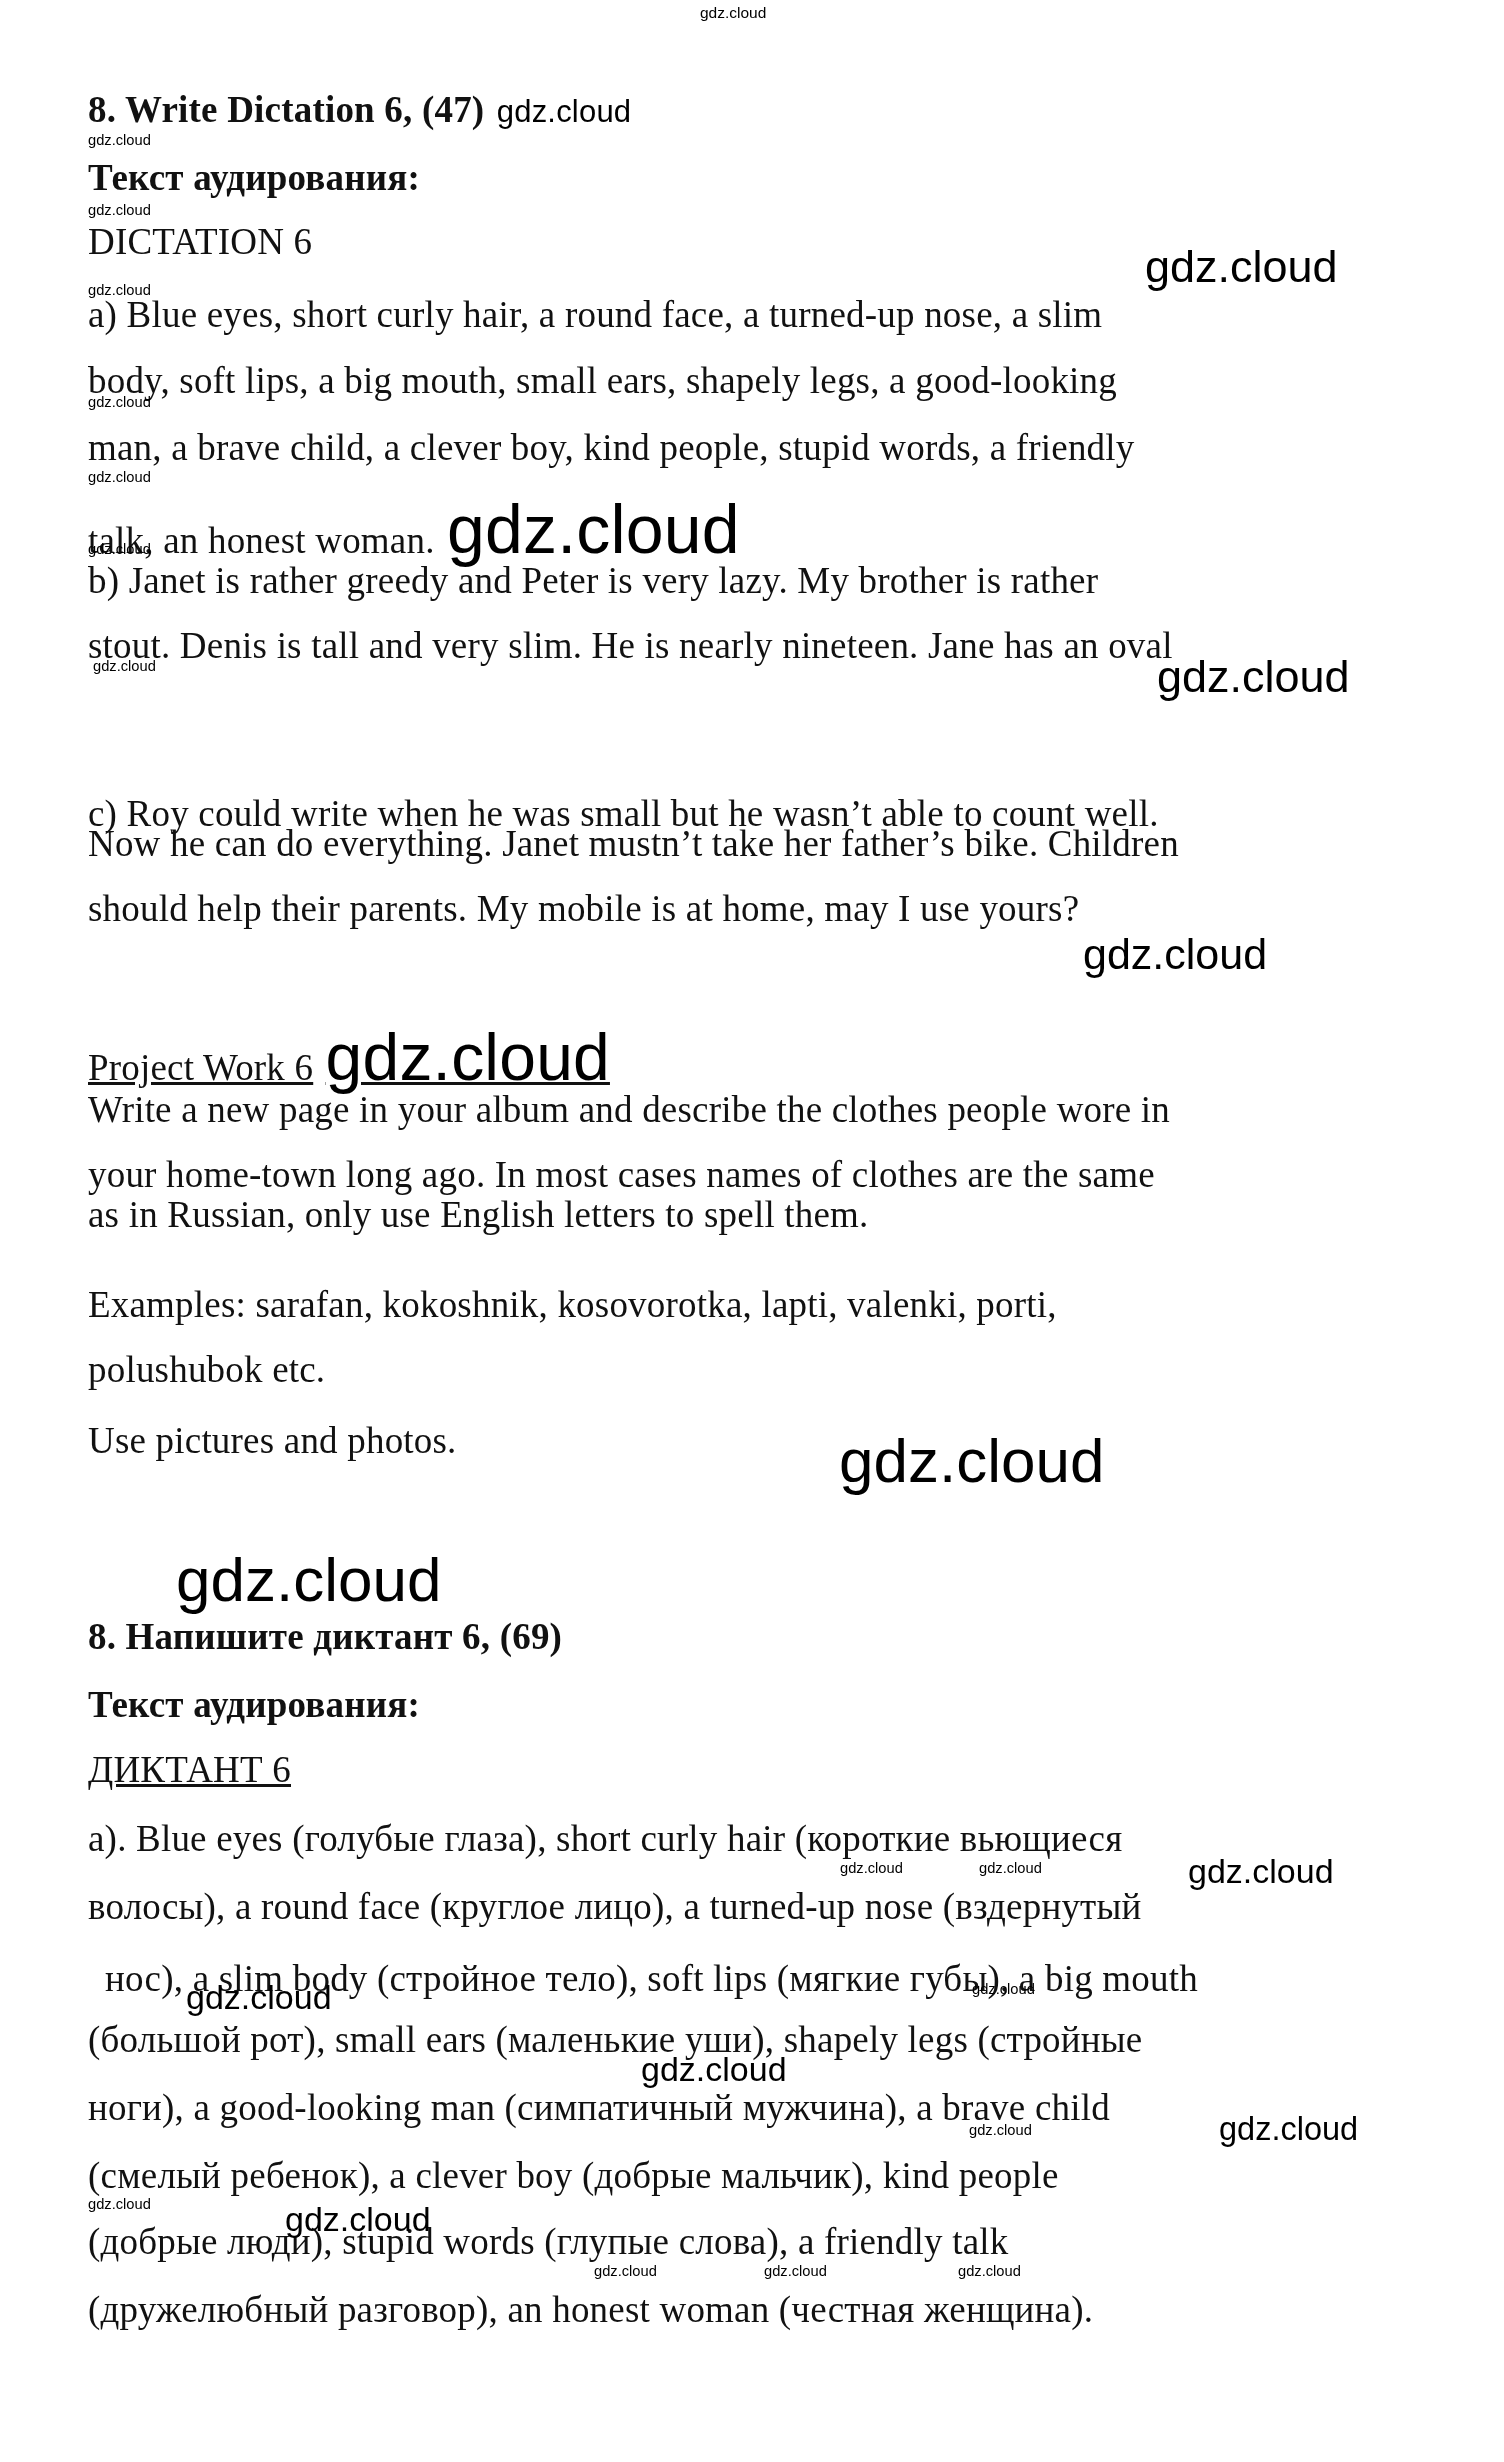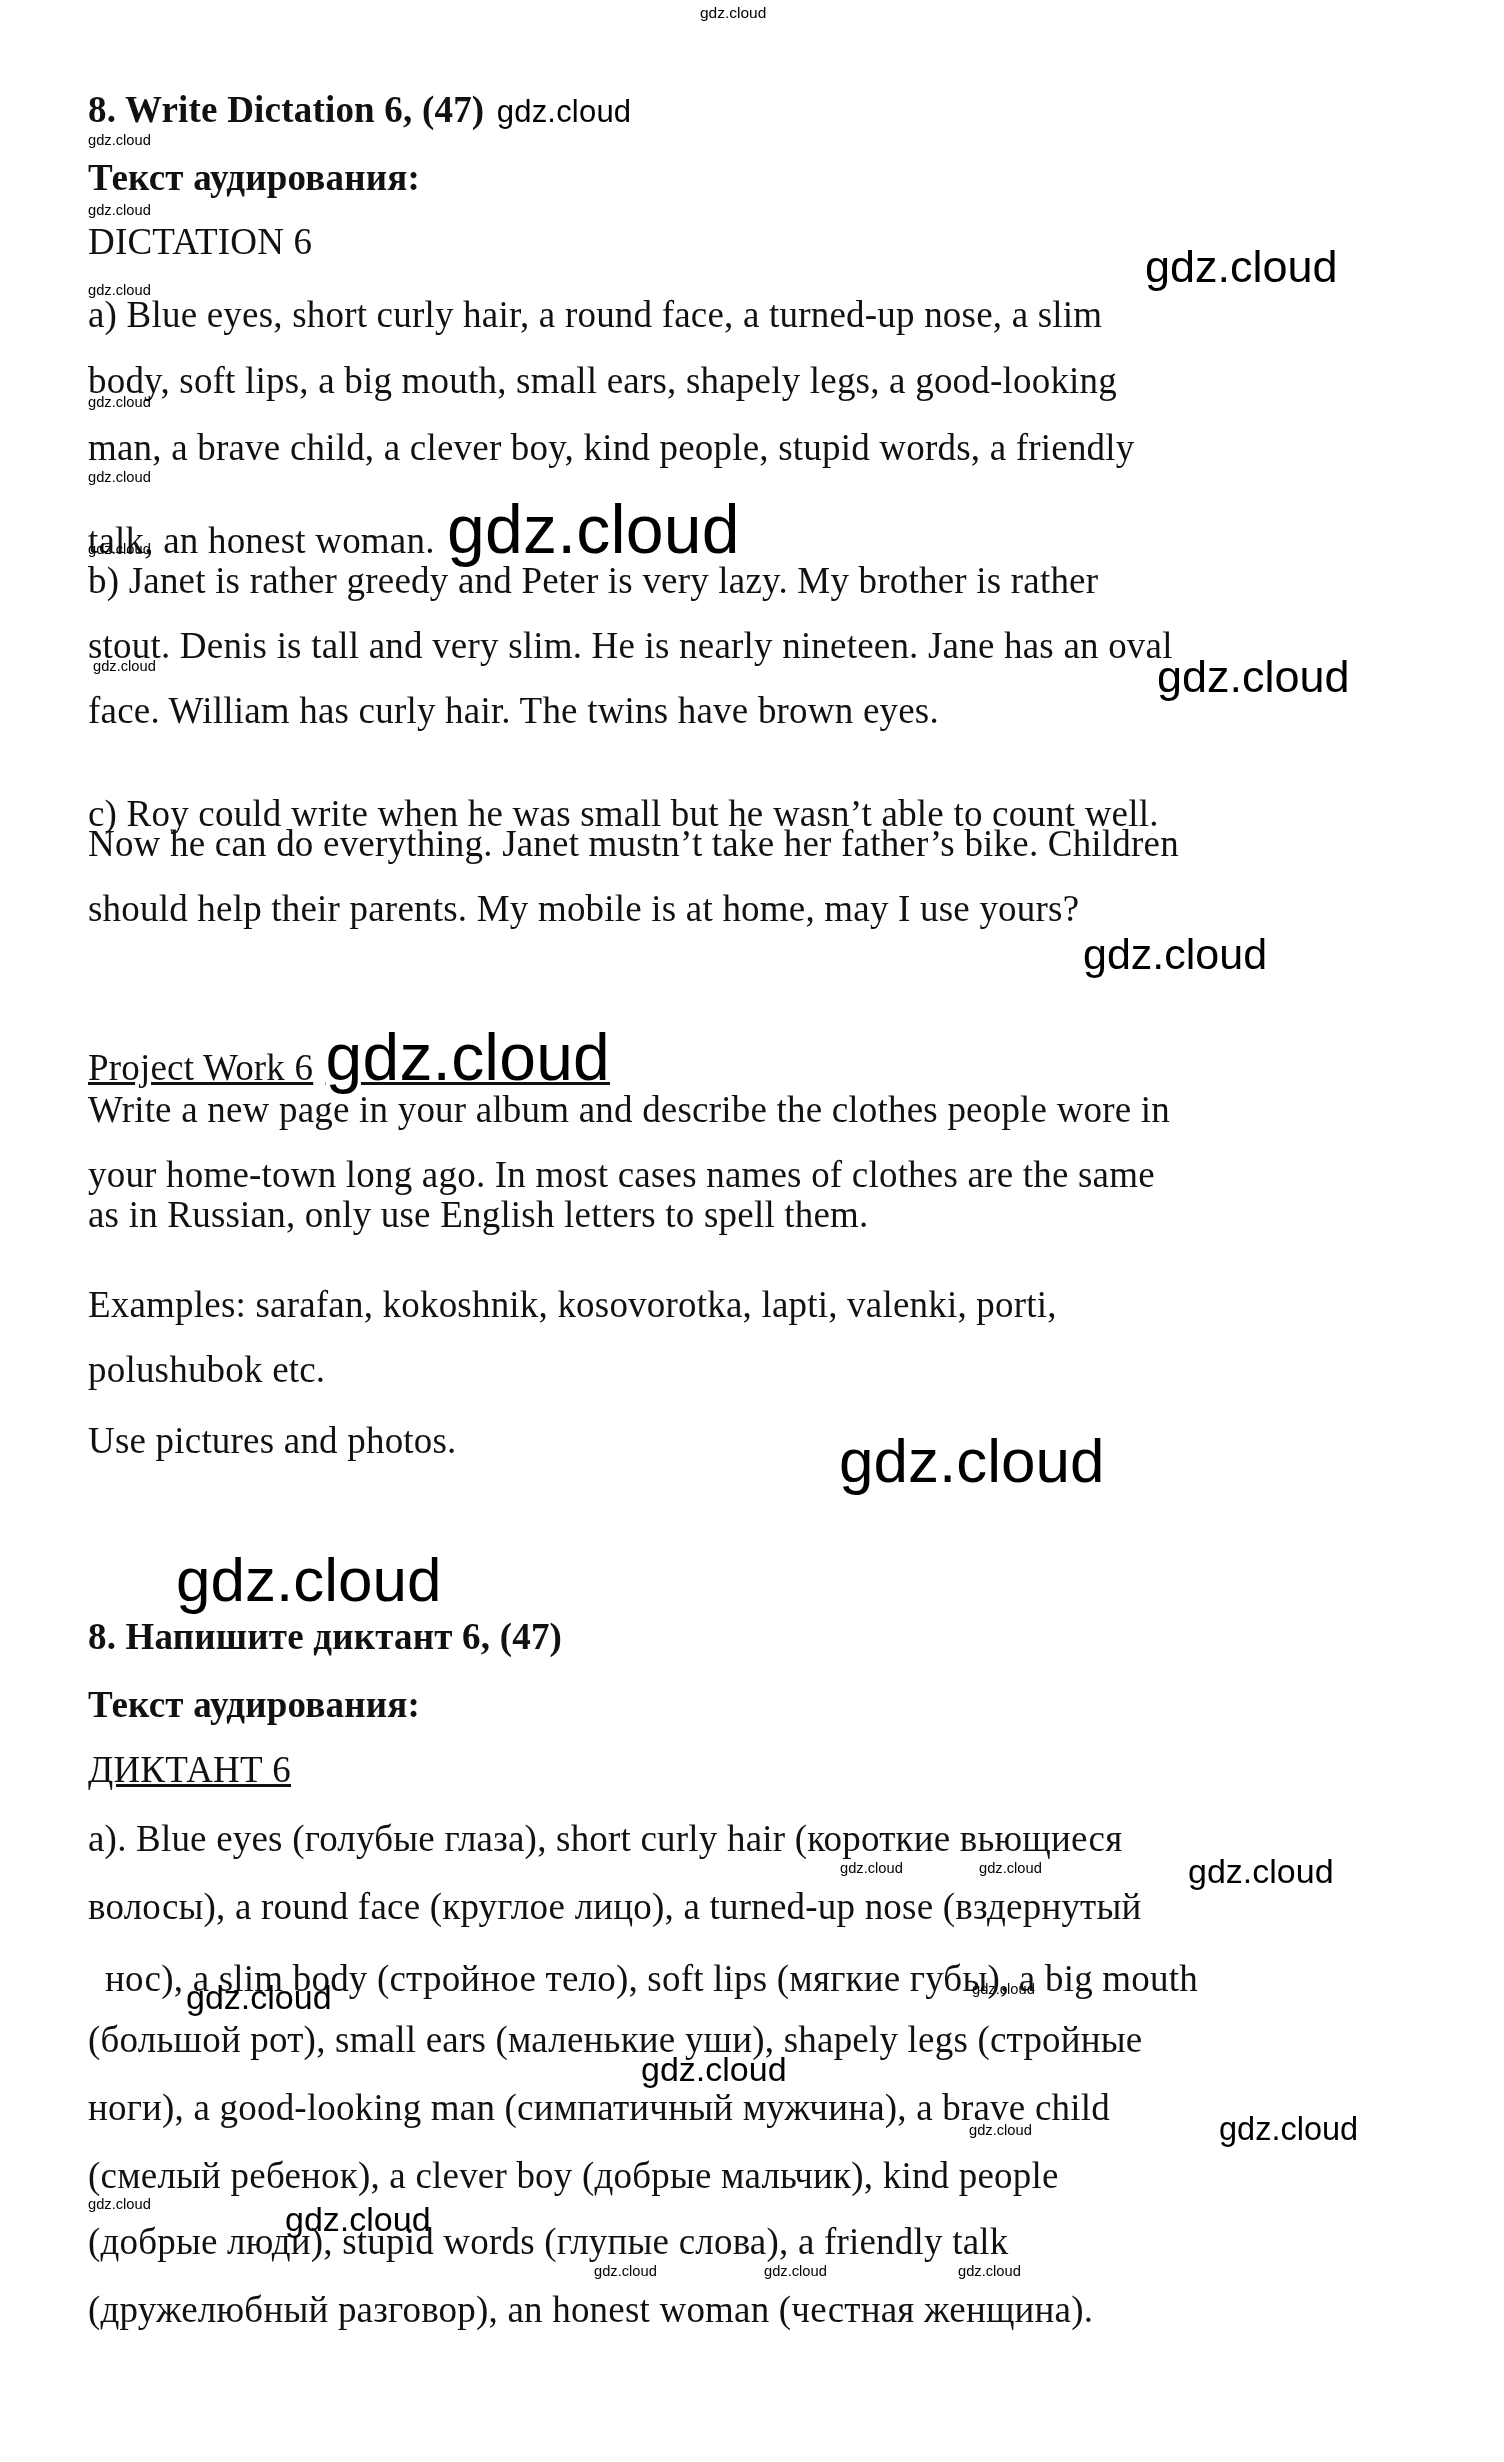--- a/index.html
+++ b/index.html
@@ -42,32 +42,31 @@
 <div class="page" style="background: rgb(255, 255, 255);">
     <div class="line" style="top: 91px;"><span class="txt b">8. Write Dictation 6, (47)</span><span class="wm" style="font-size: 31px;">gdz.cloud</span></div>
     <div class="line" style="top: 159px;"><span class="txt b">Текст аудирования:</span></div>
     <div class="line" style="top: 223px;"><span class="txt">DICTATION 6</span></div>
     <div class="line" style="top: 296px;"><span class="txt">a) Blue eyes, short curly hair, a round face, a turned-up nose, a slim</span></div>
     <div class="line" style="top: 362px;"><span class="txt">body, soft lips, a big mouth, small ears, shapely legs, a good-looking</span></div>
     <div class="line" style="top: 429px;"><span class="txt">man, a brave child, a clever boy, kind people, stupid words, a friendly</span></div>
     <div class="line" style="top: 494px;"><span class="txt">talk, an honest woman.</span><span class="wm" style="font-size: 68px;">gdz.cloud</span></div>
     <div class="line" style="top: 562px;"><span class="txt">b) Janet is rather greedy and Peter is very lazy. My brother is rather</span></div>
     <div class="line" style="top: 627px;"><span class="txt">stout. Denis is tall and very slim. He is nearly nineteen. Jane has an oval</span></div>
-    <div class="line" style="top: 692px;"><span class="txt">face. William has curly hair. The twins have brown eyes.</span></div>
     <div class="line" style="top: 787px; margin-top: 8px;"><span class="txt">c) Roy could write when he was small but he wasn’t able to count well.</span></div>
     <div class="line" style="top: 825px;"><span class="txt">Now he can do everything. Janet mustn’t take her father’s bike. Children</span></div>
     <div class="line" style="top: 890px;"><span class="txt">should help their parents. My mobile is at home, may I use yours?</span></div>
     <div class="line" style="top: 1023px; text-decoration: underline;"><span class="txt">Project Work 6</span><span class="wm" style="font-size: 66px;">gdz.cloud</span></div>
     <div class="line" style="top: 1091px;"><span class="txt">Write a new page in your album and describe the clothes people wore in</span></div>
     <div class="line" style="top: 1156px;"><span class="txt">your home-town long ago. In most cases names of clothes are the same</span></div>
     <div class="line" style="top: 1196px;"><span class="txt">as in Russian, only use English letters to spell them.</span></div>
     <div class="line" style="top: 1286px;"><span class="txt">Examples: sarafan, kokoshnik, kosovorotka, lapti, valenki, porti,</span></div>
     <div class="line" style="top: 1351px;"><span class="txt">polushubok etc.</span></div>
     <div class="line" style="top: 1422px;"><span class="txt">Use pictures and photos.</span></div>
-    <div class="line" style="top: 1618px;"><span class="txt b">8. Напишите диктант 6, (47)</span></div>
+    <div class="line" style="top: 1618px;"><span class="txt b">8. Напишите диктант 6, (69)</span></div>
     <div class="line" style="top: 1686px;"><span class="txt b">Текст аудирования:</span></div>
     <div class="line" style="top: 1751px;"><span class="txt u">ДИКТАНТ 6</span></div>
     <div class="line" style="top: 1820px;"><span class="txt">а). Blue eyes (голубые глаза), short curly hair (короткие вьющиеся</span></div>
     <div class="line" style="top: 1888px;"><span class="txt">волосы), a round face (круглое лицо), a turned-up nose (вздернутый</span></div>
     <div class="line" style="top: 1960px; margin-left: 17px;"><span class="txt">нос), a slim body (стройное тело), soft lips (мягкие губы), a big mouth</span></div>
     <div class="line" style="top: 2021px;"><span class="txt">(большой рот), small ears (маленькие уши), shapely legs (стройные</span></div>
     <div class="line" style="top: 2089px;"><span class="txt">ноги), a good-looking man (симпатичный мужчина), a brave child</span></div>
     <div class="line" style="top: 2157px;"><span class="txt">(смелый ребенок), a clever boy (добрые мальчик), kind people</span></div>
     <div class="line" style="top: 2223px;"><span class="txt">(добрые люди), stupid words (глупые слова), a friendly talk</span></div>
     <div class="line" style="top: 2291px;"><span class="txt">(дружелюбный разговор), an honest woman (честная женщина).</span></div>

